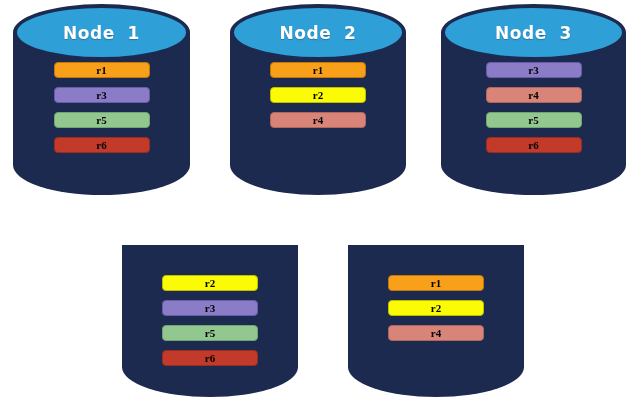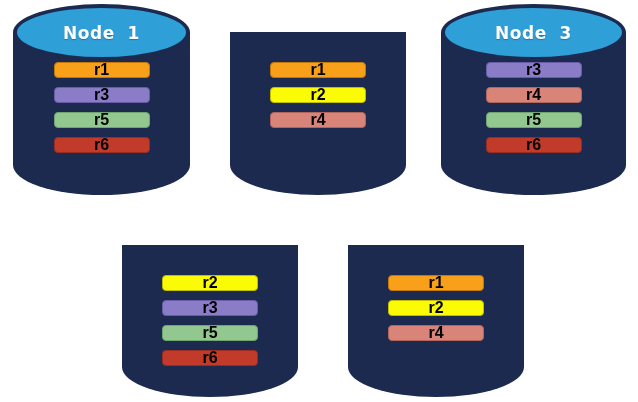--- a/index.html
+++ b/index.html
@@ -51,23 +51,23 @@
   }
   .bar {
     box-sizing: border-box;
     width: 96px;
     height: 16px;
     border-radius: 4px;
     border: 1.5px solid;
     display: flex;
     align-items: center;
     justify-content: center;
-    font-family: Liberation Sans, sans-serif;
+    font-family: Liberation Serif, serif;
     font-weight: bold;
-    font-size: 16px;
+    font-size: 11px;
     color: var(--bar-text-color, #000);
     line-height: 1;
   }
 </style>
 </head>
 <body>
 
 <div class="canvas">
 
   <div class="cyl" style="left:13px; top:4px; width:177px; height:191px;">
@@ -78,20 +78,23 @@
     <div class="bars">
         <div class="bar" style="background: rgb(249, 160, 27); border-color: rgb(194, 119, 8);">r1</div>
         <div class="bar" style="background: rgb(138, 124, 198); border-color: rgb(106, 91, 168);">r3</div>
         <div class="bar" style="background: rgb(146, 199, 143); border-color: rgb(111, 165, 110);">r5</div>
         <div class="bar" style="background: rgb(194, 59, 42); border-color: rgb(154, 45, 31);">r6</div>
       </div>
   </div>
 
   <div class="cyl" style="left:230px; top:4px; width:176px; height:191px;">
     <div class="cyl-body"></div>
+    <div class="cyl-top">
+      <span class="cyl-title">Node  2</span>
+    </div>
     <div class="bars">
         <div class="bar" style="background: rgb(249, 160, 27); border-color: rgb(194, 119, 8);">r1</div>
         <div class="bar" style="background: rgb(251, 251, 5); border-color: rgb(191, 191, 0);">r2</div>
         <div class="bar" style="background: rgb(217, 132, 120); border-color: rgb(178, 101, 91);">r4</div>
       </div>
   </div>
 
   <div class="cyl" style="left:441px; top:4px; width:177px; height:191px;padding-left:8px;">
     <div class="cyl-body"></div>
     <div class="cyl-top">

